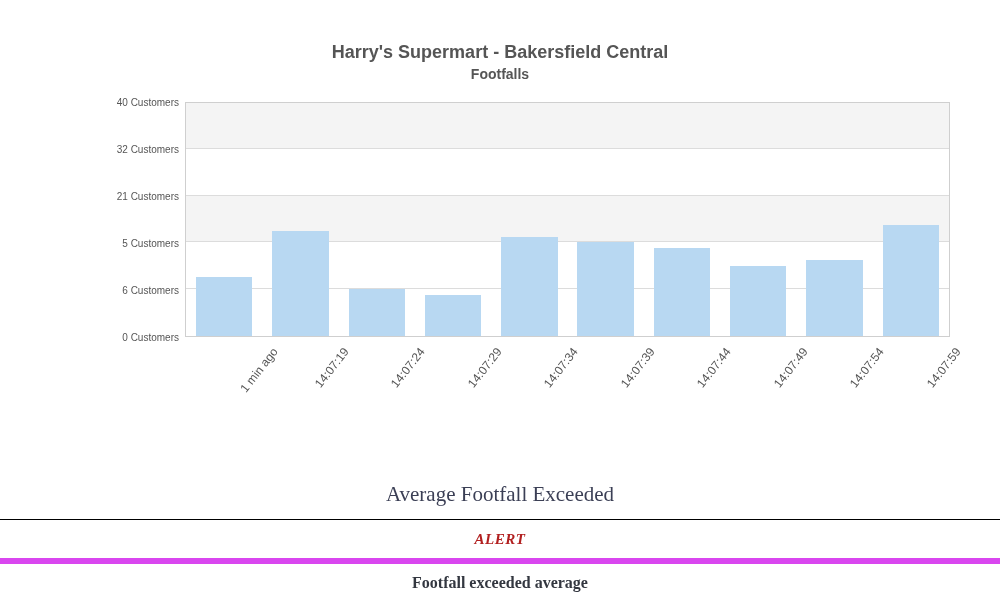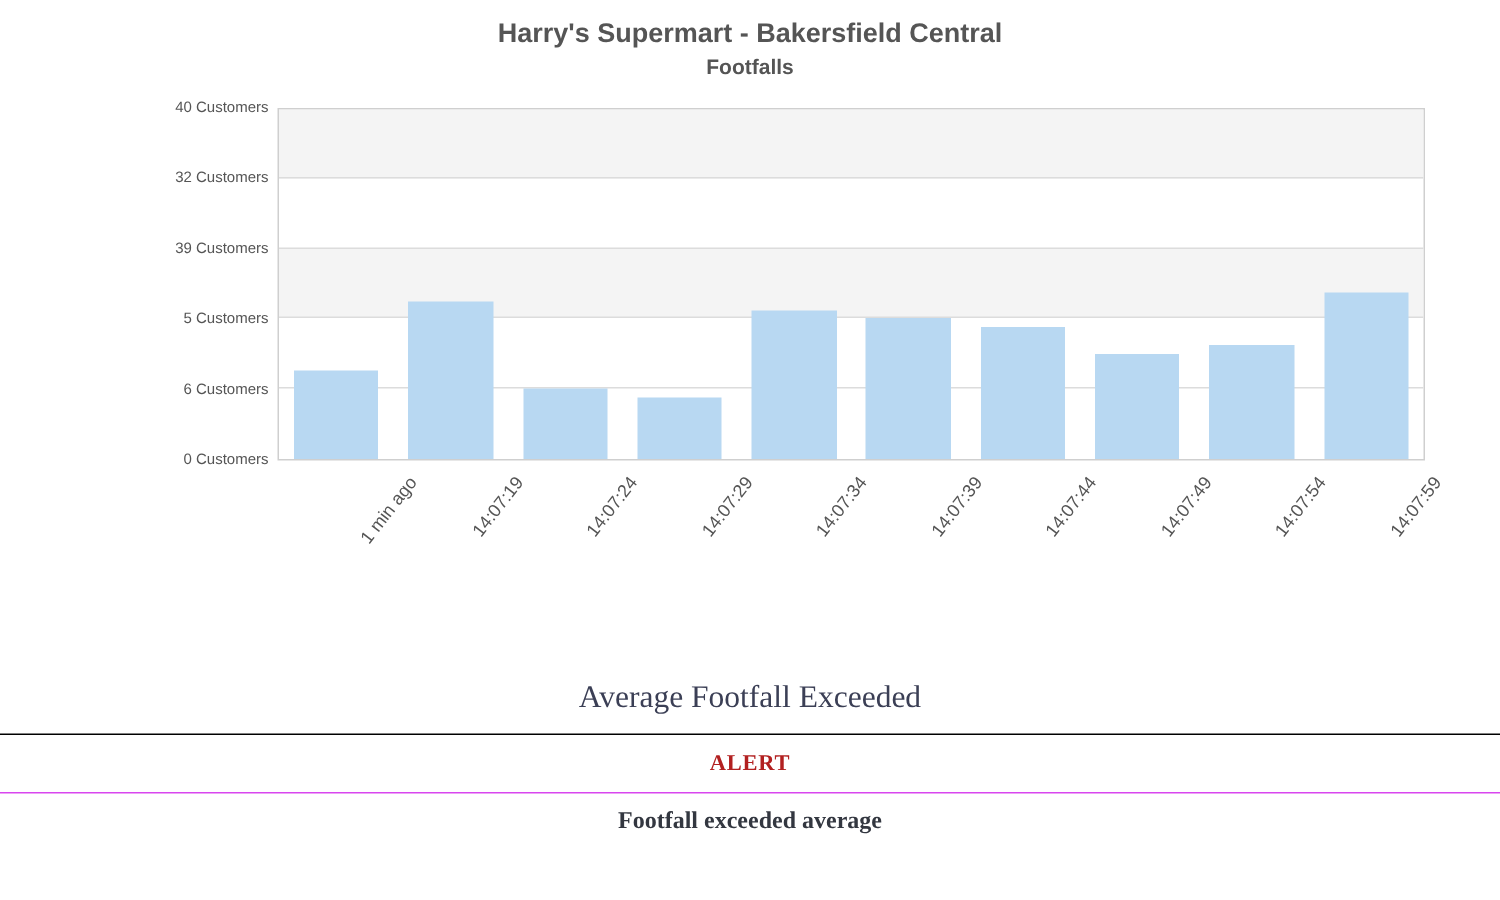--- a/index.html
+++ b/index.html
@@ -6,21 +6,21 @@
   body {
     font-family: Verdana, Geneva, sans-serif;
     background: #ffffff;
     width: 1000px;
     height: 600px;
     overflow: hidden;
   }
   .chart-wrap {
     width: 900px;
     margin: 0 auto;
-    padding-top: 12px;
+    padding-top: 42px;
   }
   .chart-title {
     text-align: center;
     font-weight: bold;
     color: #555555;
     font-size: 18px;
     line-height: 1.2;
   }
   .chart-subtitle {
     text-align: center;
@@ -114,22 +114,23 @@
     font-size: 21px;
     color: #3b3f55;
     padding-bottom: 12px;
   }
   .alert-divider {
     border: none;
     border-top: 1px solid #000000;
     margin: 0;
   }
   .alert-row {
-    border-bottom: 1px solid #d946ef;
+    border-bottom: 6px solid #d946ef;
     padding: 10px 0;
+    font-style: italic;
   }
   .alert-badge {
     font-family: Georgia, 'Times New Roman', serif;
     font-weight: bold;
     color: #b22020;
     font-size: 15px;
     letter-spacing: 0.5px;
   }
   .alert-msg {
     font-family: Georgia, 'Times New Roman', serif;
@@ -144,21 +145,21 @@
 
 <div class="chart-wrap">
   <div class="chart-title">Harry's Supermart - Bakersfield Central</div>
   <div class="chart-subtitle">Footfalls</div>
 
   <div class="plot-row">
     <div class="y-axis">
       <span class="y-tick" style="bottom:calc(0% - 0px); top:auto; transform:translateY(50%);text-align:center;">0 Customers</span>
       <span class="y-tick" style="bottom:20%; top:auto; transform:translateY(50%);">6 Customers</span>
       <span class="y-tick" style="bottom:40%; top:auto; transform:translateY(50%);">5 Customers</span>
-      <span class="y-tick" style="bottom:60%; top:auto; transform:translateY(50%);">39 Customers</span>
+      <span class="y-tick" style="bottom:60%; top:auto; transform:translateY(50%);">21 Customers</span>
       <span class="y-tick" style="bottom:80%; top:auto; transform:translateY(50%);text-align:right;">32 Customers</span>
       <span class="y-tick" style="bottom:100%; top:auto; transform:translateY(50%);">40 Customers</span>
     </div>
     <div class="plot-area">
       <div class="grid-band" style="bottom:40%; height:20%;"></div>
       <div class="grid-band" style="bottom:80%; height:20%;"></div>
       <div class="grid-line" style="bottom:20%;"></div>
       <div class="grid-line" style="bottom:40%;"></div>
       <div class="grid-line" style="bottom:60%;"></div>
       <div class="grid-line" style="bottom:80%;"></div>

